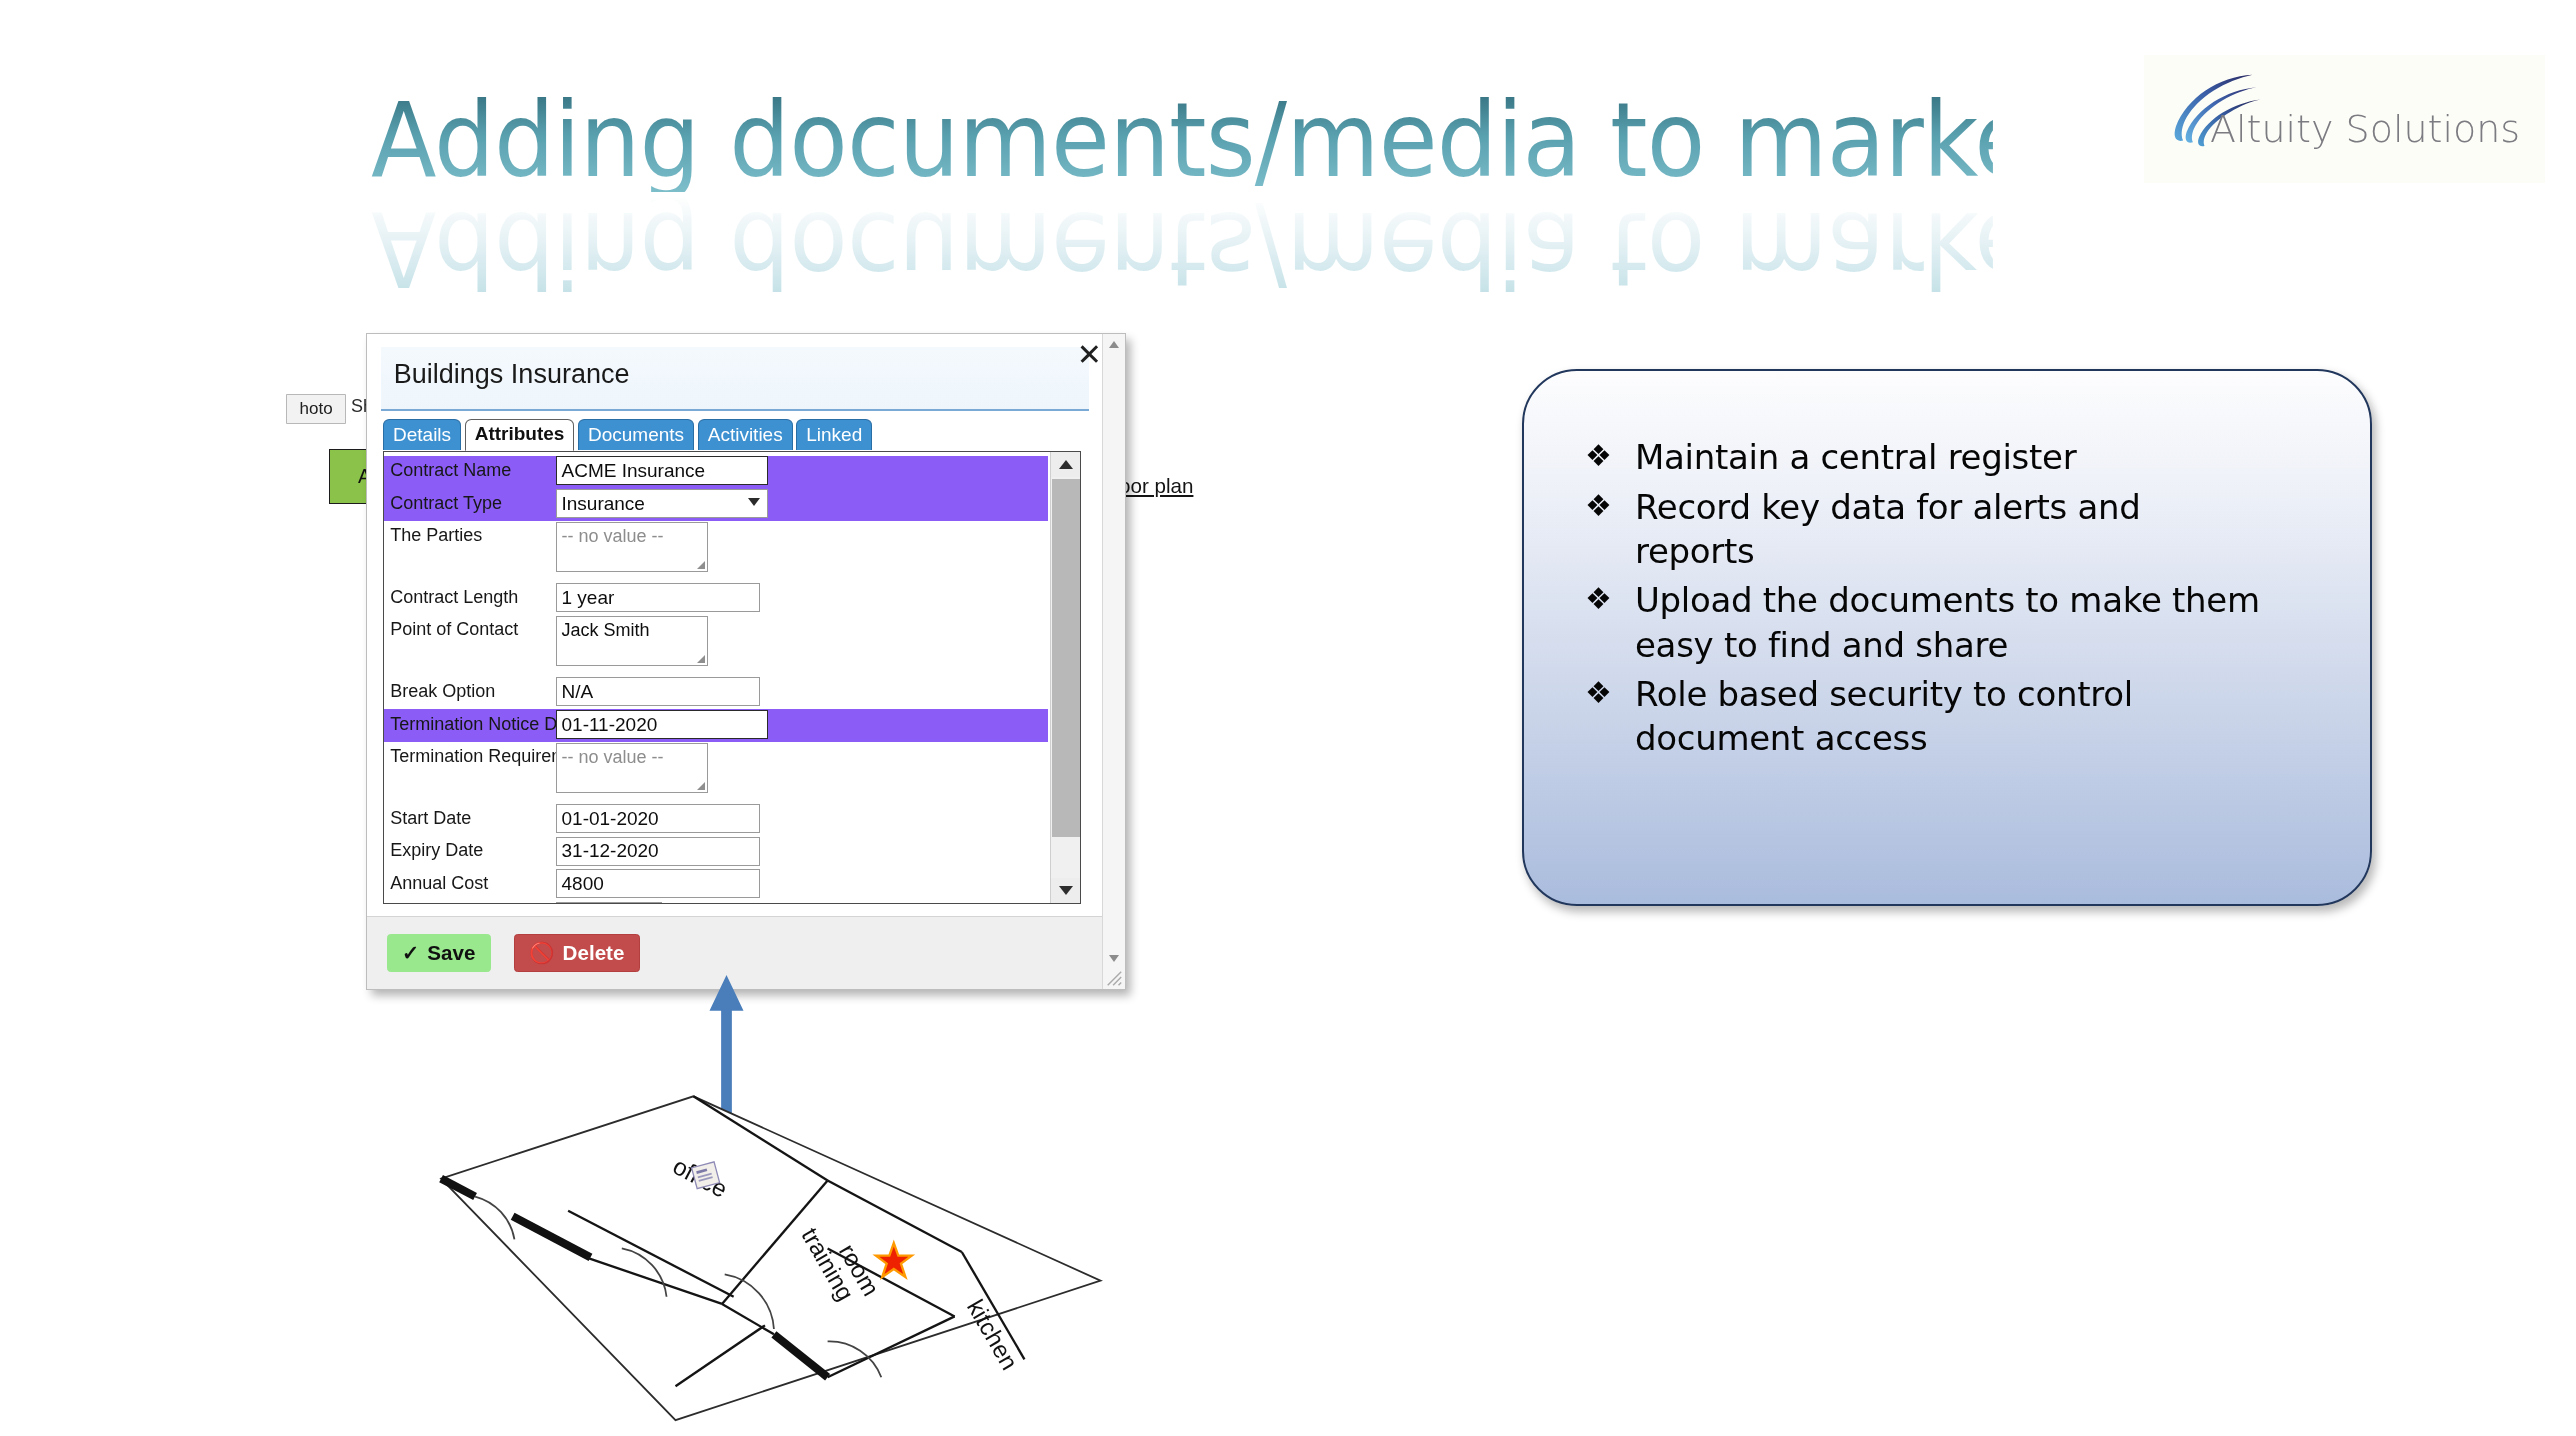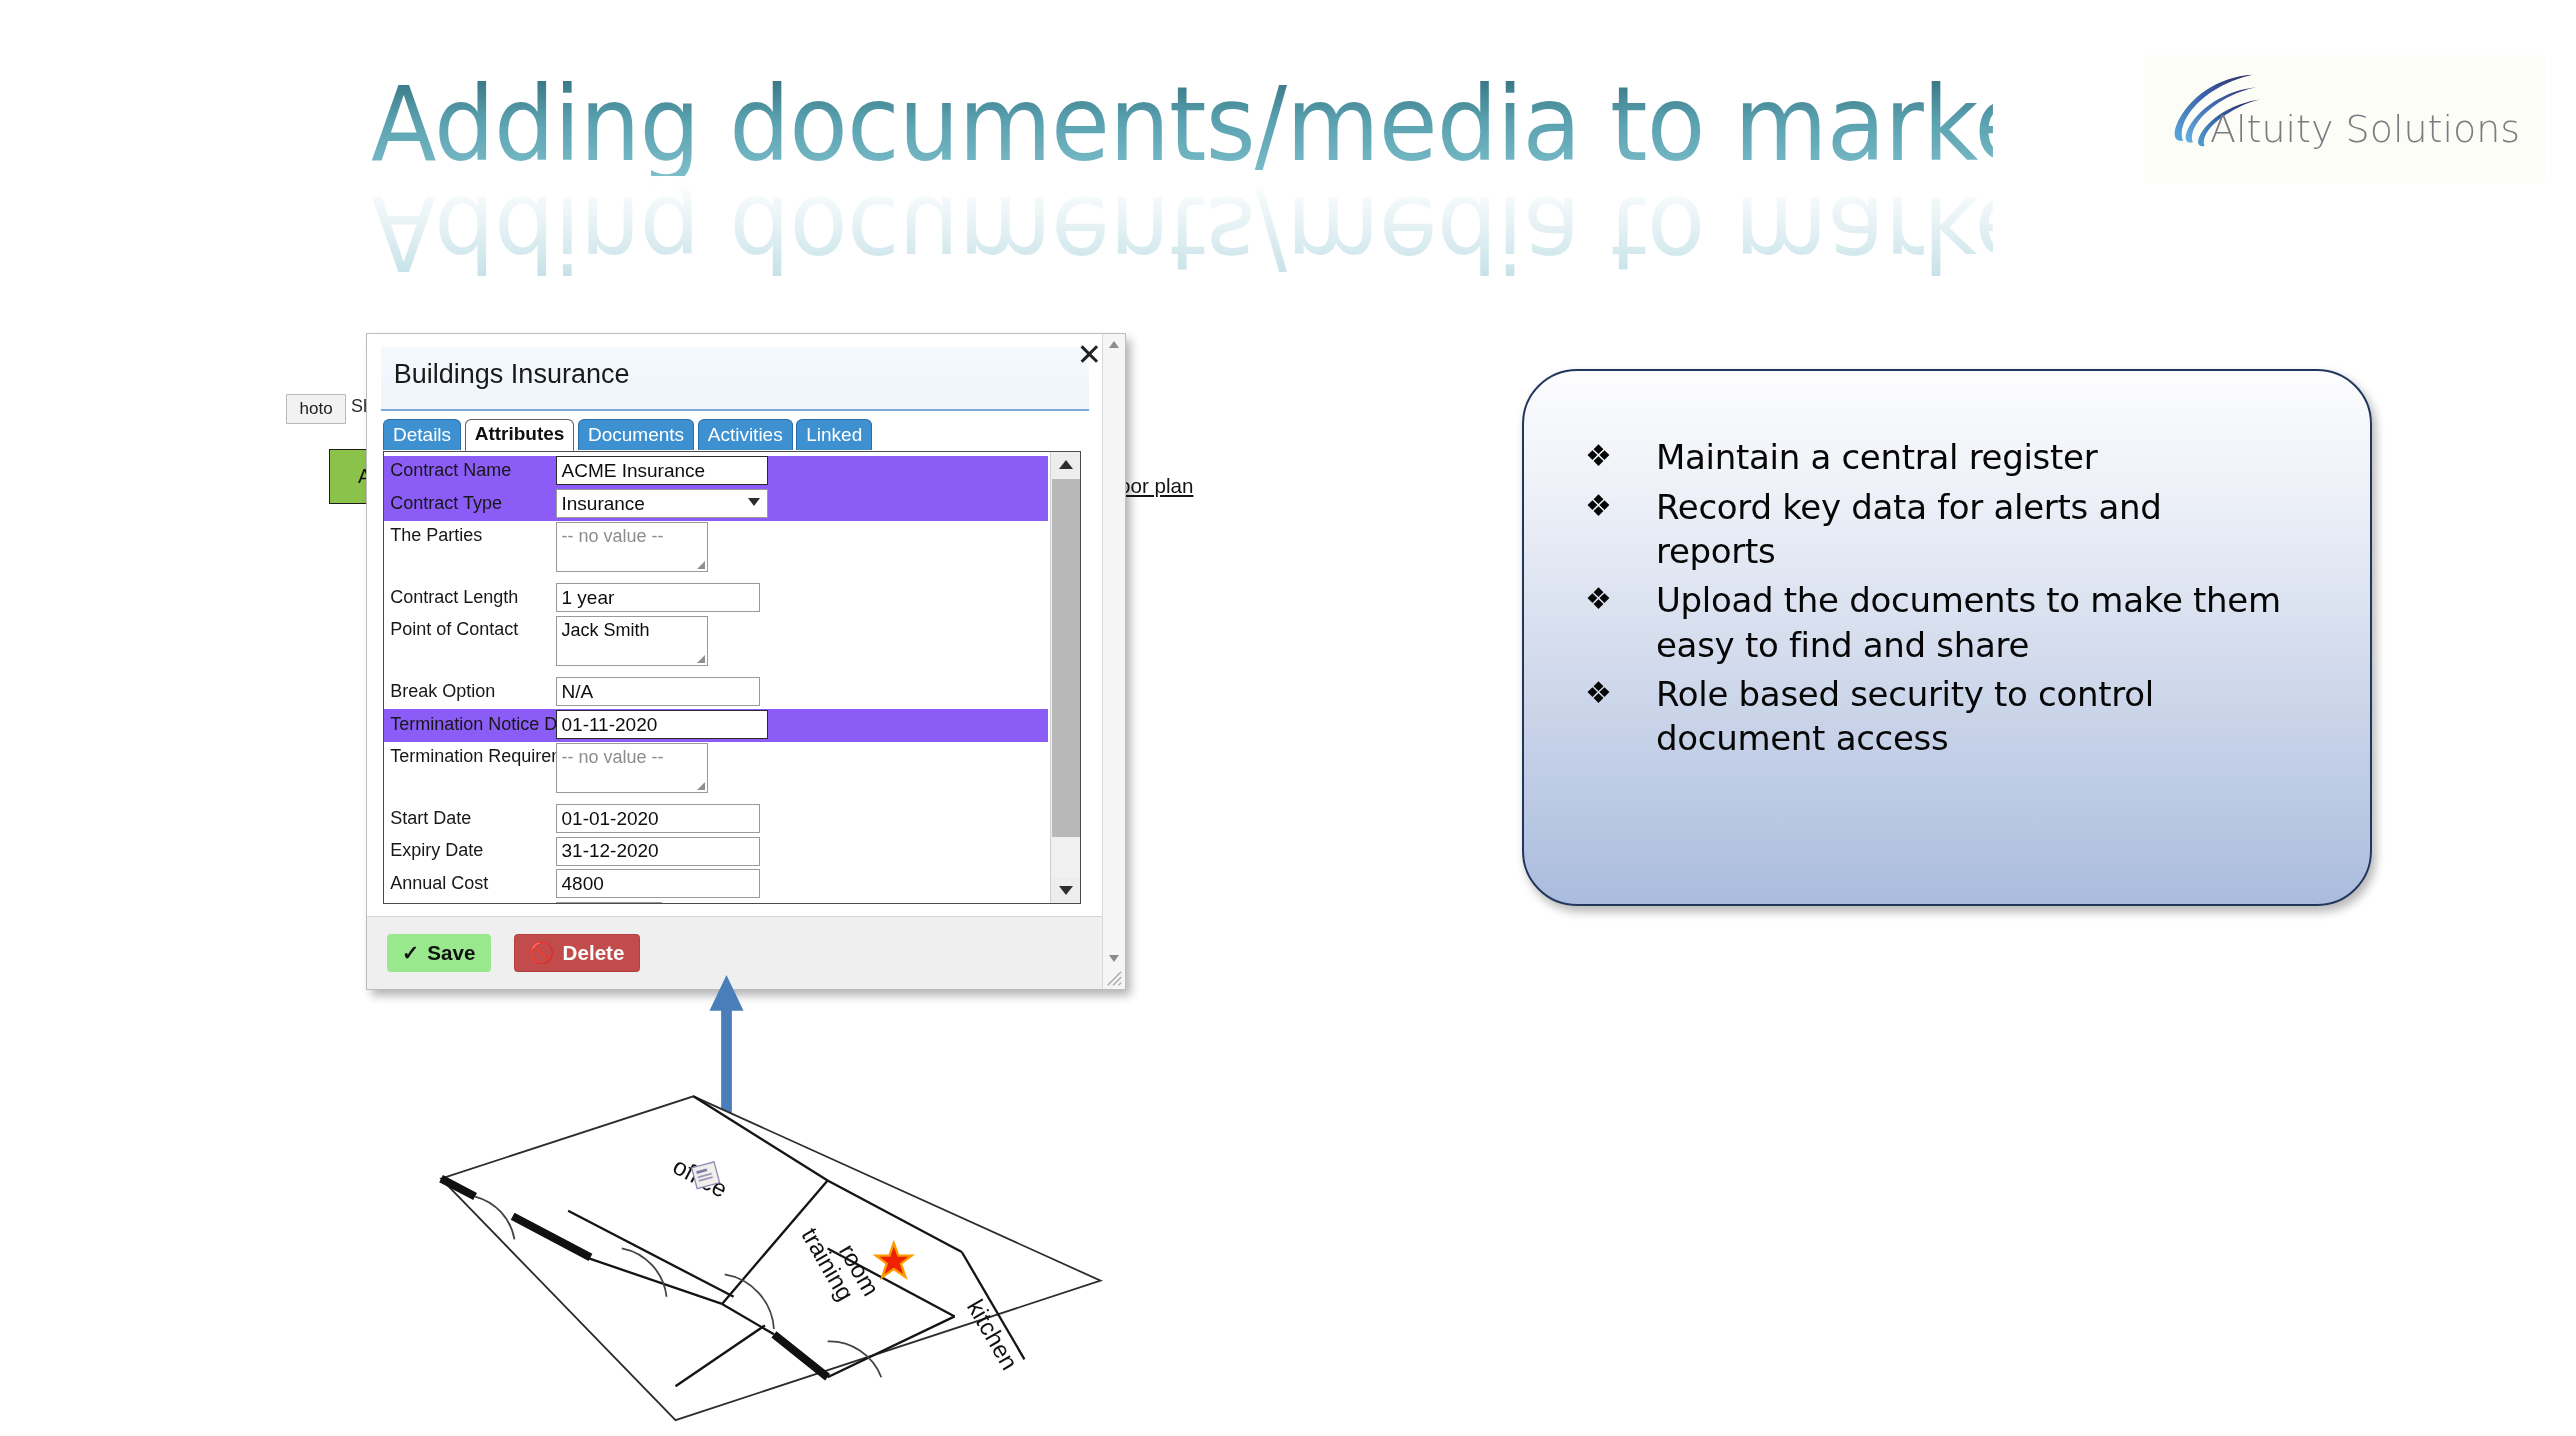--- a/index.html
+++ b/index.html
@@ -6,21 +6,21 @@
   html, body {
     width: 2576px; height: 1436px;
     background: #ffffff;
     font-family: "Liberation Sans", sans-serif;
     overflow: hidden;
   }
   #slide { position: relative; width: 2576px; height: 1436px; background: #ffffff; }
 
   
   #title-wrap {
-    position: absolute; left: 371px; top: 73px;
+    position: absolute; left: 371px; top: 89px;
     width: 1744px; height: 161px; text-align: center;
   }
   #slide-title {
     font-family: "DejaVu Sans", sans-serif;
     font-size: 103px;
     font-weight: 400;
     letter-spacing: -0.9px;
     white-space: nowrap;
     line-height: 1.0;
     background: linear-gradient(180deg, #34707f 0%, #59a0ae 45%, #7dbecb 100%);
@@ -265,21 +265,20 @@
   .bullet-mark {
     flex: 0 0 50px;
     font-size: 30px; color: #050505; line-height: 1.38;
     font-family: "DejaVu Sans", sans-serif;
   }
   .bullet-text {
     font-size: 34px; color: #060606; line-height: 1.30;
     font-family: "DejaVu Sans", sans-serif;
     max-width: 626px;
     letter-spacing: -0.3px;
-    margin-left: 21px;
   }
 </style>
 </head>
 <body>
 
 <div id="slide">
 
   <div id="title-wrap">
     <div id="slide-title">Adding documents/media to markers</div>
     <div id="slide-title-reflection" aria-hidden="true">Adding documents/media to markers</div>

